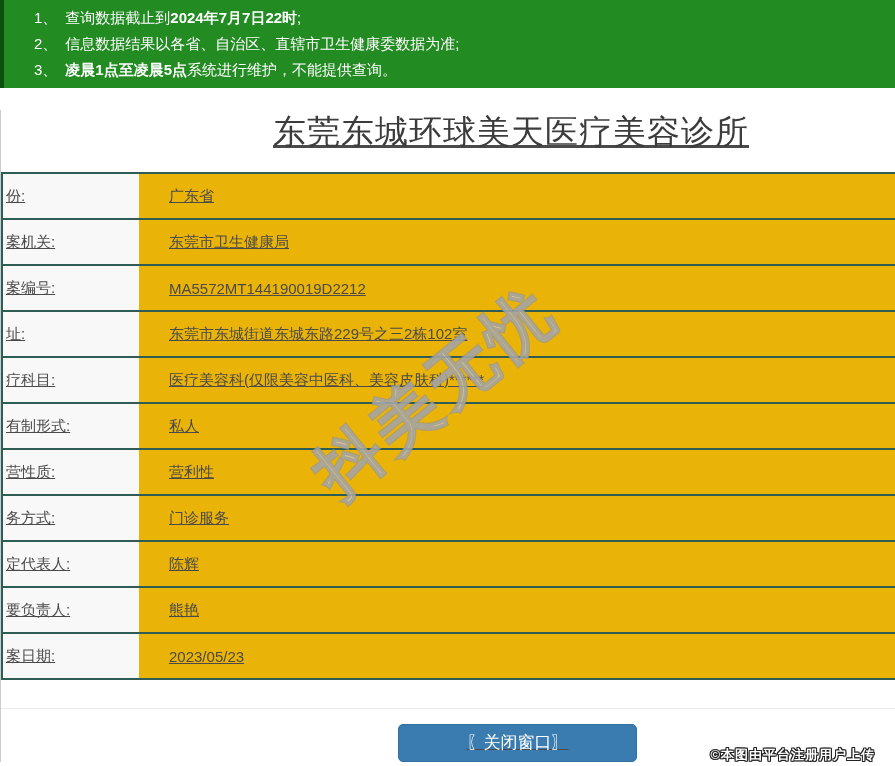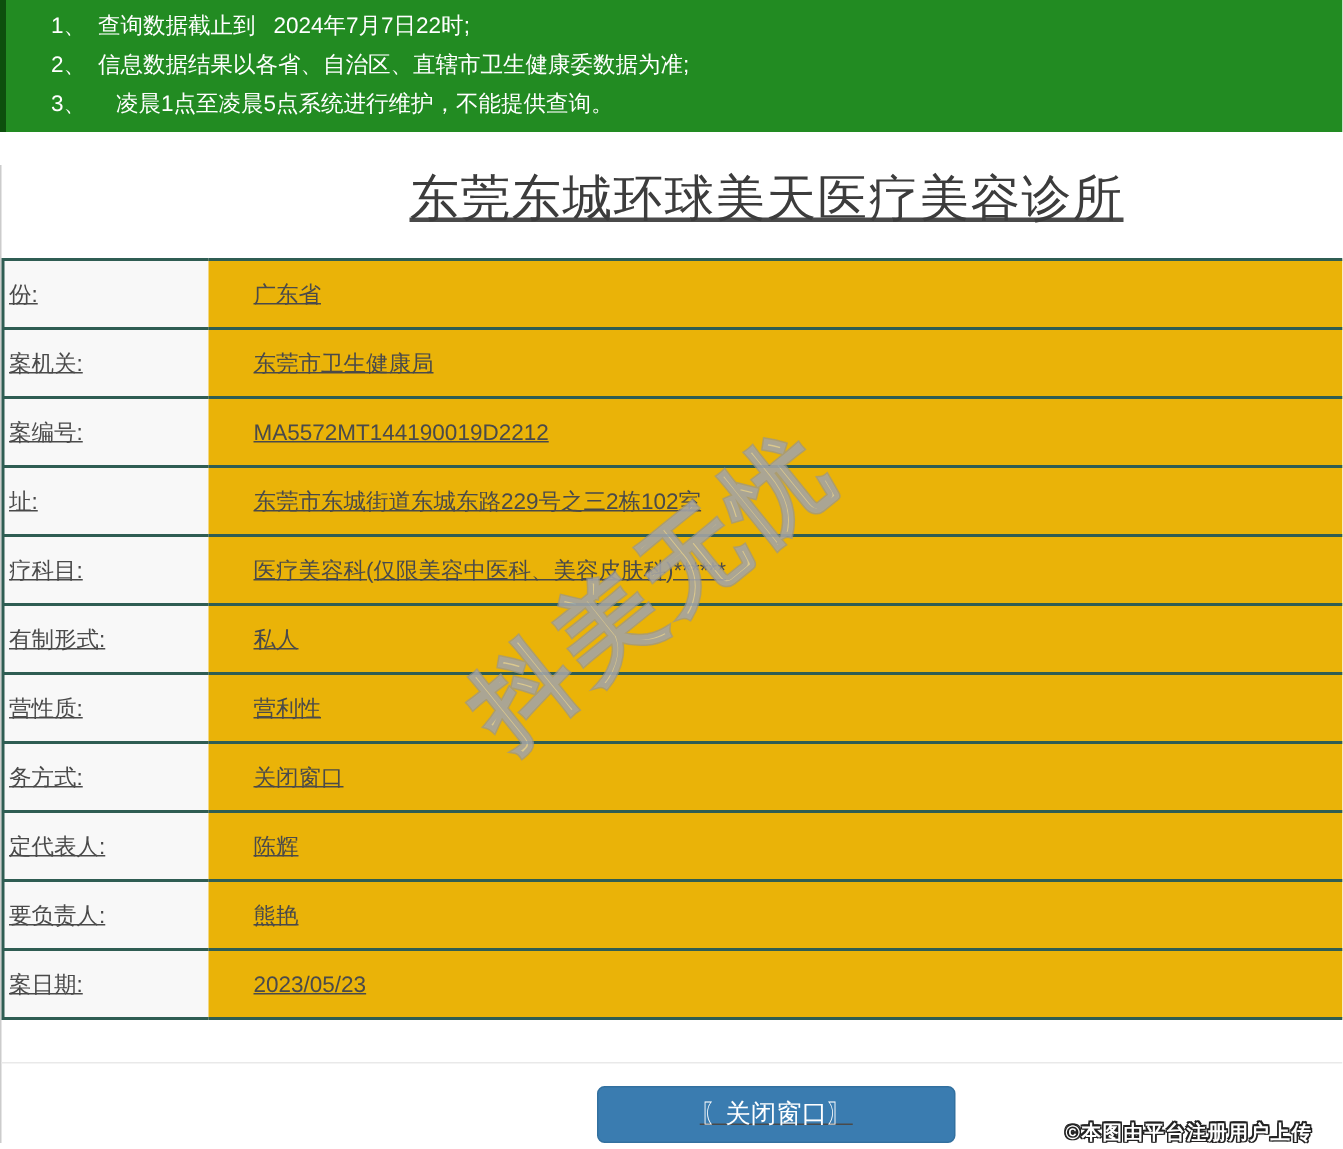--- a/index.html
+++ b/index.html
@@ -20,21 +20,21 @@
   }
   .notice-line {
     height: 26px;
     line-height: 26px;
     color: #ffffff;
     font-size: 15px;
     padding-left: 30px;
     white-space: nowrap;
   }
   .notice-line .num { margin-right: 8px; }
-  .notice-line b { font-weight: normal; padding-left: 12px; }
+  .notice-line b { font-weight: bold; }
 
   
   .content {
     border-left: 1px solid #cccccc;
     min-height: 625px;
     text-decoration: underline;
   }
   .page-title {
     text-align: center;
     padding-left: 126px;
@@ -179,21 +179,21 @@
     <td class="value-cell">私人</td>
   </tr>
 
   <tr>
     <td class="label-cell">营性质:</td>
     <td class="value-cell">营利性</td>
   </tr>
 
   <tr>
     <td class="label-cell">务方式:</td>
-    <td class="value-cell">关闭窗口</td>
+    <td class="value-cell">门诊服务</td>
   </tr>
 
   <tr>
     <td class="label-cell">定代表人:</td>
     <td class="value-cell">陈辉</td>
   </tr>
 
   <tr>
     <td class="label-cell">要负责人:</td>
     <td class="value-cell">熊艳</td>

